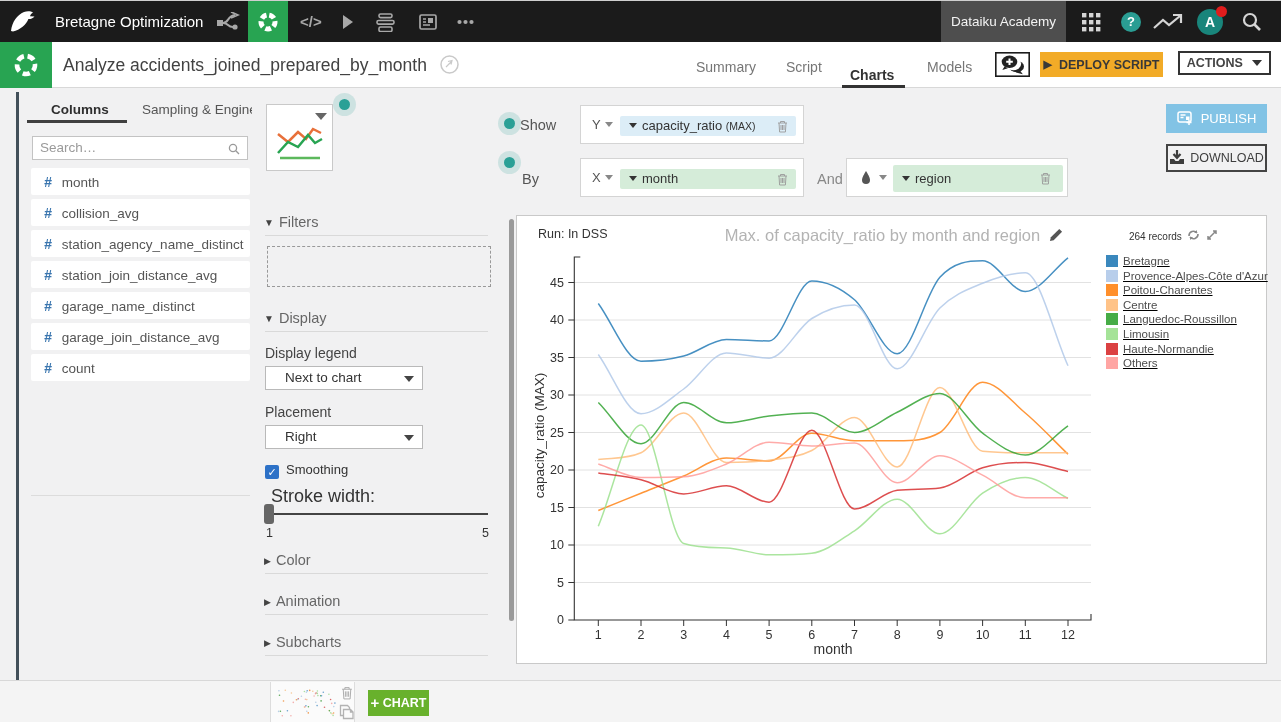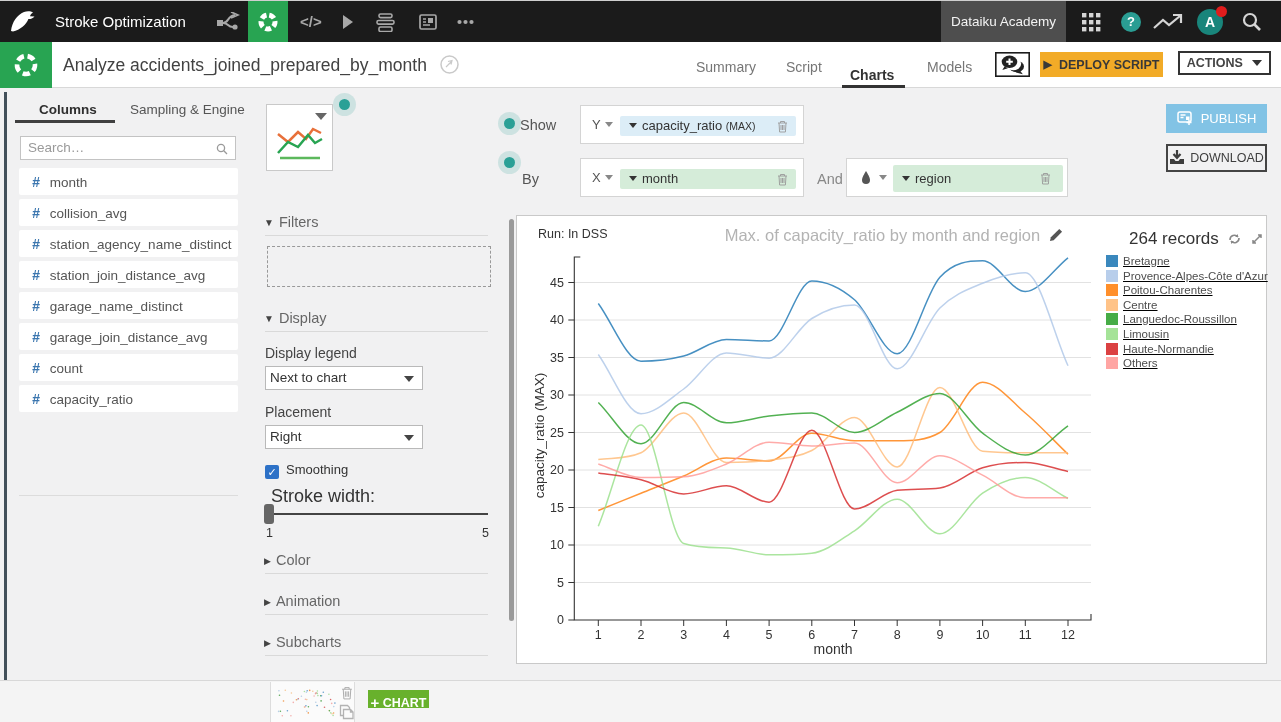--- a/index.html
+++ b/index.html
@@ -15,42 +15,42 @@
 #phead { position:absolute; left:0; top:42px; width:1281px; height:46px; background:#fff; border-bottom:1px solid #d8d8d8; }
 #phead .greensq { position:absolute; left:0; top:0; width:52px; height:46px; background:#28a452; }
 #phead .ptitle { position:absolute; left:63px; top:13px; font-size:17.5px; color:#424242; }
 .ptab { position:absolute; top:17px; font-size:14px; color:#767676; }
 .ptab.active { color:#333; font-weight:bold;margin-top:8px; }
 #tabul { position:absolute; left:842px; top:43px; width:63px; height:3px; background:#333; }
 #deploy { position:absolute; left:1040px; top:10px; width:123px; height:25px; background:#f2ab27; color:#383838; font-weight:bold; font-size:12.5px; text-align:center; line-height:25px; }
 #actions { position:absolute; left:1178px; top:9px; width:93px; height:24px; border:2px solid #333; color:#444; font-weight:bold; font-size:12.5px; text-align:center; line-height:21px; }
 
 
-#sidebar { position:absolute; left:4px; top:88px; width:251px; height:592px; background:#f1f1f2; border-right:1px solid #d8d8d8; }
+#sidebar { position:absolute; left:16px; top:88px; width:251px; height:592px; background:#f1f1f2; border-right:1px solid #d8d8d8; }
 #sidebar .dark-strip { position:absolute; left:0; top:4px; width:3px; height:622px; background:#42505a; }
 .stab { position:absolute; top:14px; font-size:13.5px; color:#555; }
 .stab.active { color:#2f2f2f; font-weight:bold; }
 #stabul { position:absolute; left:11px; top:32px; width:100px; height:3px; background:#404040; }
 #search { position:absolute; left:16px; top:48px; width:216px; height:24px; background:#fff; border:1px solid #c3c3c3; color:#9a9a9a; font-size:13.5px; line-height:22px; padding-left:7px; }
 #pills { position:absolute; left:15px; top:80px; width:219px; }
 .pill { height:27px; background:#fff; margin-bottom:4px; border-radius:2px; line-height:27px; white-space:nowrap; }
 .pnum { color:#3b76af; font-weight:bold; font-style:italic; font-size:14px; margin:0 10px 0 13px; }
 .palpha { color:#bf8e2d; font-weight:bold; font-size:14px; margin:0 9px 0 12px; font-family:"Liberation Serif",serif; }
 .ptxt { color:#555; font-size:13.5px; }
 
 
 #config { position:absolute; left:252px; top:88px; width:257px; height:592px; background:#f1f1f2; border-right:1px solid #dcdcdc; }
 #charttype { position:absolute; left:14px; top:16px; width:67px; height:67px; background:#fff; border:1px solid #c9c9c9; }
 .tealdot { position:absolute; border-radius:50%; background:#2aa096; box-shadow:0 0 0 6px rgba(42,160,150,0.18); width:11px; height:11px; }
 .secthead { position:absolute; font-size:14.5px; color:#666; }
 .secthead .tri { display:inline-block; font-size:10px; color:#444; margin-right:5px; vertical-align:1px; }
 .sectline { position:absolute; left:13px; width:223px; height:1px; background:#d9d9d9; }
 #filterbox { position:absolute; left:15px; top:158px; width:224px; height:41px; border:1px dashed #999; }
 .cfglabel { position:absolute; left:13px; font-size:14px; color:#444; }
-.dropdown { position:absolute; left:13px; width:158px; height:24px; background:#fff; border:1px solid #b9b9b9; font-size:13.5px; color:#333; line-height:22px; padding-left:4px; }
+.dropdown { position:absolute; left:13px; width:158px; height:24px; background:#fff; border:1px solid #b9b9b9; font-size:13.5px; color:#333; line-height:22px; padding-left:19px; }
 .dropdown .dtri { position:absolute; right:8px; top:9px; width:0; height:0; border-left:5px solid transparent; border-right:5px solid transparent; border-top:6px solid #444; }
 #smoothing { position:absolute; left:13px; top:372px; }
 #smoothing .cb { display:inline-block; width:14px; height:14px; background:#2d71c7; border-radius:2px; color:#fff; font-size:11px; text-align:center; line-height:14px; vertical-align:-2px; }
 #smoothing .lbl { font-size:13px; color:#333; margin-left:7px; }
 #strokelbl { position:absolute; left:19px; top:398px; font-size:18px; color:#333; }
 #slider { position:absolute; left:14px; top:425px; width:222px; height:2px; background:#444; }
 #sliderhandle { position:absolute; left:12px; top:416px; width:10px; height:20px; background:#666; border-radius:3px; }
 #slmin { position:absolute; left:14px; top:438px; font-size:12.5px; color:#333; }
 #slmax { position:absolute; left:230px; top:438px; font-size:12.5px; color:#333; }
 
@@ -63,41 +63,41 @@
 .fieldpill { position:absolute; border-radius:2px; font-size:13px; color:#333; line-height:20px; }
 .fieldpill .tri { display:inline-block; width:0; height:0; border-left:4px solid transparent; border-right:4px solid transparent; border-top:5px solid #333; margin:0 5px 0 9px; vertical-align:2px; }
 .trash { position:absolute; color:#999; font-size:12px; }
 #publish { position:absolute; left:659px; top:16px; width:101px; height:29px; background:#82c3e5; color:#fff; font-size:13px; text-align:center; line-height:29px; }
 #download { position:absolute; left:659px; top:56px; width:101px; height:28px; border:2px solid #444; color:#3d3d3d; font-size:12.5px; text-align:center; line-height:24px; white-space:nowrap; }
 
 #panel { position:absolute; left:9px; top:127px; width:751px; height:449px; background:#fff; border:1px solid #c9c9c9; }
 #scrollbar { position:absolute; left:2px; top:131px; width:5px; height:402px; background:#9a9a9a; border-radius:3px; }
 #rundss { position:absolute; left:21px; top:11px; font-size:12.5px; color:#333; }
 #ctitle { position:absolute; left:177px; top:10px; width:400px; text-align:center; font-size:16.5px; color:#b3b3b3; white-space:nowrap; }
-#records { position:absolute; left:612px; top:13px; font-size:17px; color:#333; }
+#records { position:absolute; left:612px; top:13px; font-size:10px; color:#333; }
 #legend { position:absolute; left:589px; top:35px;text-decoration:underline; }
 .lgrow { height:14.6px; white-space:nowrap; }
 .lgsq { display:inline-block; width:12px; height:12px; vertical-align:-2px; opacity:0.88; }
 .lgtx { font-size:11.5px; color:#4d4d4d; margin-left:5px; }
 #xaxis-title { position:absolute; left:266px; top:425px; width:100px; text-align:center; font-size:14px; color:#333; }
 #yaxis-title { position:absolute; left:-58px; top:212px; width:160px; text-align:center; font-size:13.5px; color:#333; transform:rotate(-90deg); }
 
 
 #bottombar { position:absolute; left:0; top:680px; width:1281px; height:42px; background:#f4f4f4; border-top:1px solid #d8d8d8; }
 #thumb { position:absolute; left:270px; top:1px; width:85px; height:41px; background:#fbfbfb; border-left:1px solid #ddd; border-right:1px solid #ddd; }
-#addchart { position:absolute; left:368px; top:9px; width:61px; height:18px; background:#68b12c; color:#fff; font-weight:bold; font-size:12.5px; text-align:center; line-height:26px; }
+#addchart { position:absolute; left:368px; top:9px; width:61px; height:26px; background:#68b12c; color:#fff; font-weight:bold; font-size:12.5px; text-align:center; line-height:26px; }
 </style></head>
 <body>
 <div id="app">
 
 <div id="nav">
   <svg class="navtile" style="left:10px;top:9px" width="26" height="22" viewBox="0 0 26 22">
     <path d="M1 21 C2 12 7 5 14 2 C17 0.8 21 1 23 2.6 C21.5 3.4 20.5 4.6 20 6.2 L24.5 6.4 C22.5 8.4 20.5 9.2 18.4 9 C16.5 14.5 10 20 3 21.5 Z" fill="#fff"></path>
   </svg>
-  <div class="title">Stroke Optimization</div>
+  <div class="title">Bretagne Optimization</div>
   <svg class="navtile" style="left:216px;top:11px" width="24" height="20" viewBox="0 0 24 20">
     <rect x="1" y="8" width="6" height="6" fill="#a8a8a8"></rect>
     <path d="M7 11 C13 11 11 4 19 3 M7 11 C13 11 11 15 17 15" stroke="#a8a8a8" stroke-width="2" fill="none"></path>
     <circle cx="19" cy="15" r="2.6" fill="#a8a8a8"></circle>
     <path d="M15 0 L22 3 L15 6" stroke="#a8a8a8" stroke-width="1.8" fill="none"></path>
   </svg>
   <div class="navtile" style="left:248px;top:0;width:40px;height:42px;background:#28a452"></div>
   <svg class="navtile" style="left:257px;top:10px" width="22" height="22" viewBox="0 0 22 22">
     <circle cx="11" cy="11" r="7" fill="none" stroke="#fff" stroke-width="5" stroke-dasharray="5.8 3" transform="rotate(-80 11 11)"></circle>
   </svg>
@@ -187,21 +187,20 @@
         </svg></div>
   <div style="position:absolute;left:15px;top:407px;width:219px;height:1px;background:#dcdcdc"></div>
   <div id="pills">
 <div class="pill"><span class="pnum">#</span><span class="ptxt">month</span></div>
 <div class="pill"><span class="pnum">#</span><span class="ptxt">collision_avg</span></div>
 <div class="pill"><span class="pnum">#</span><span class="ptxt">station_agency_name_distinct</span></div>
 <div class="pill"><span class="pnum">#</span><span class="ptxt">station_join_distance_avg</span></div>
 <div class="pill"><span class="pnum">#</span><span class="ptxt">garage_name_distinct</span></div>
 <div class="pill"><span class="pnum">#</span><span class="ptxt">garage_join_distance_avg</span></div>
 <div class="pill"><span class="pnum">#</span><span class="ptxt">count</span></div>
-<div class="pill"><span class="pnum">#</span><span class="ptxt">capacity_ratio</span></div>
   </div>
 </div>
 
 <div id="config">
   <div id="charttype">
     <div style="position:absolute;right:5px;top:8px;width:0;height:0;border-left:6px solid transparent;border-right:6px solid transparent;border-top:7px solid #666"></div>
     <svg style="position:absolute;left:9px;top:22px" width="48" height="34" viewBox="0 0 48 34">
       <path d="M2 7 L12 15 L22 5 L30 12 L37 2 L45 6" stroke="#e8703a" stroke-width="2.5" fill="none"></path>
       <path d="M2 26 L12 15 L22 20 L32 8 L39 16 L46 12" stroke="#28a452" stroke-width="2.5" fill="none"></path>
       <path d="M4 31 H44" stroke="#5cb85c" stroke-width="2.5"></path>

